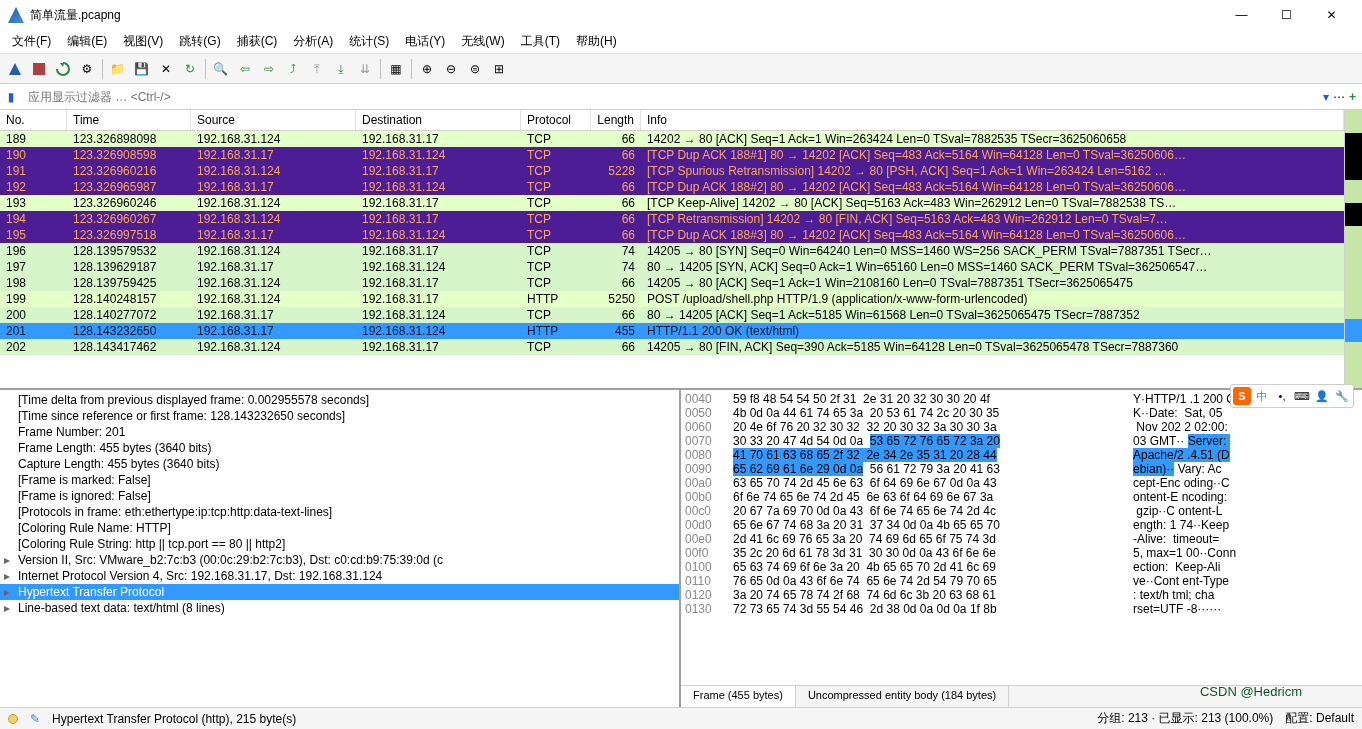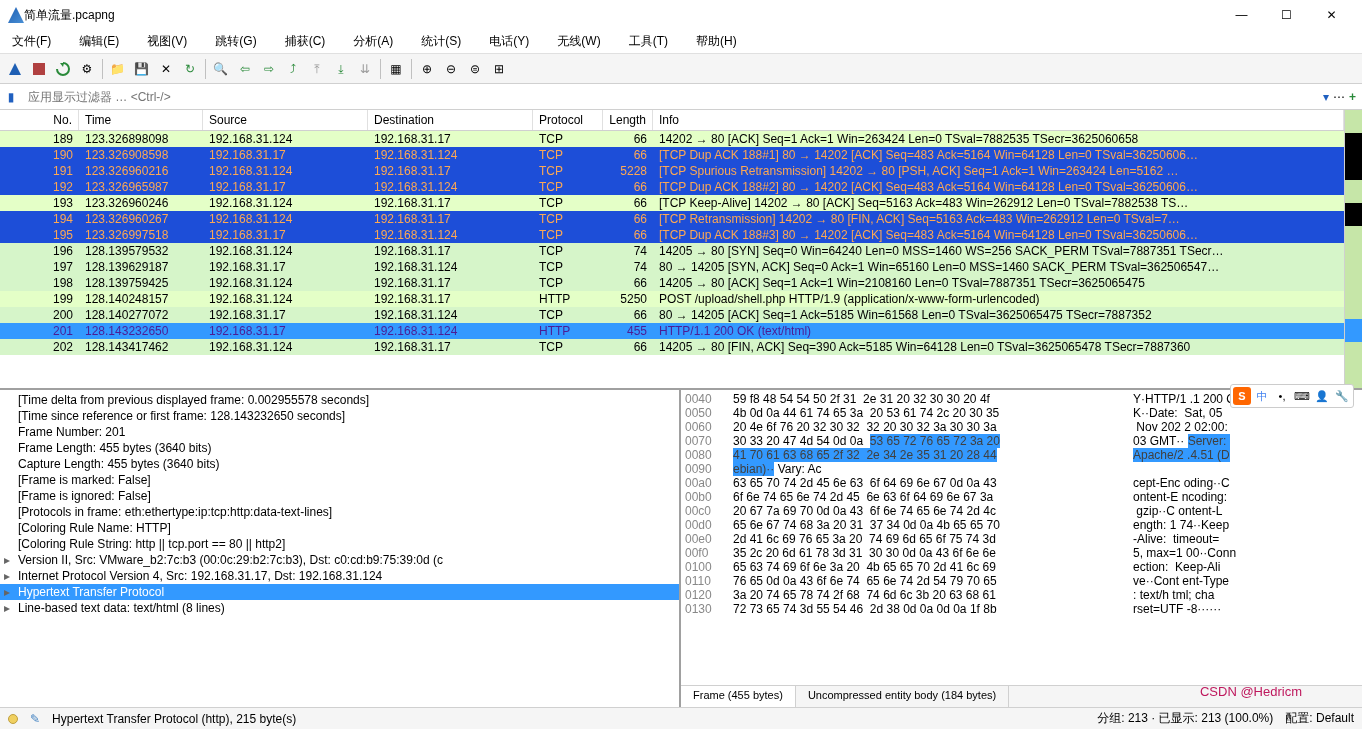--- a/index.html
+++ b/index.html
@@ -1,68 +1,68 @@
 <!DOCTYPE html>
 <html><head>
 <meta charset="utf-8">
 <style>
 *{margin:0;padding:0;box-sizing:border-box;font-family:"Microsoft YaHei",Arial,sans-serif;font-size:12px}
 body{background:#f0f0f0;overflow:hidden}
 .titlebar{height:30px;background:#fff;display:flex;align-items:center;padding:0 8px;justify-content:space-between}
-.titlebar .left{display:flex;align-items:center;}
+.titlebar .left{display:flex;align-items:center;gap:6px}
 .titlebar .icon{width:16px;height:16px;background:linear-gradient(135deg,#1e5fb4,#4a8fd4);border-radius:2px 2px 0 0;clip-path:polygon(0 100%,50% 0,100% 100%)}
 .titlebar .ctrls{display:flex;gap:0}
 .titlebar .ctrls div{width:45px;height:28px;display:flex;align-items:center;justify-content:center;cursor:pointer}
-.menubar{height:24px;background:#fff;display:flex;align-items:center;padding:0 4px;gap:12px;border-bottom:1px solid #e0e0e0}
+.menubar{height:24px;background:#fff;display:flex;align-items:center;padding:0 4px;gap:0;border-bottom:1px solid #e0e0e0}
 .menubar span{padding:3px 8px;cursor:pointer}
 .toolbar{height:30px;background:#f5f5f5;display:flex;align-items:center;padding:0 4px;gap:2px;border-bottom:1px solid #d0d0d0}
 .tb-btn{width:22px;height:22px;display:flex;align-items:center;justify-content:center;cursor:pointer;border-radius:2px}
 .tb-sep{width:1px;height:20px;background:#c0c0c0;margin:0 2px}
 .filterbar{height:26px;background:#fff;display:flex;align-items:center;border-bottom:1px solid #d0d0d0}
 .filterbar .bm{width:22px;height:22px;display:flex;align-items:center;justify-content:center;color:#2060c0;cursor:pointer}
 .filterbar input{flex:1;border:none;outline:none;padding:3px 6px;background:#fff;font-size:12px}
 .filterbar .end{display:flex;align-items:center;gap:4px;padding-right:6px}
 .main{display:flex;flex-direction:column;height:calc(100vh - 132px)}
 .packets{flex:0 0 280px;display:flex;overflow:hidden;border-bottom:2px solid #a0a0a0}
 .plist{flex:1;overflow:auto;background:#fff;font-family:Consolas,monospace}
 .phead{display:flex;background:#fff;border-bottom:1px solid #d0d0d0;position:sticky;top:0}
 .phead div{padding:3px 6px;border-right:1px solid #e0e0e0;font-weight:normal;color:#000}
 .prow{display:flex;cursor:pointer}
 .prow div{padding:1px 6px;white-space:nowrap;overflow:hidden}
-.c-no{width:79px;text-align:right}
+.c-no{width:67px;}
 .c-time{width:124px}
 .c-src{width:165px}
 .c-dst{width:165px}
 .c-proto{width:70px}
 .c-len{width:50px;text-align:right}
 .c-info{flex:1}
 .bg-green{background:#e4ffc7}
-.bg-black{background:#1d4ed8;color:#fca854}
+.bg-black{background:#4c1d95;color:#fca854}
 .bg-green2{background:#d6f5c9}
-.bg-sel{background:#3399ff;color:#4c1d95}
+.bg-sel{background:#3399ff;color:#0f172a}
 .minimap{width:18px;background:#fff;border-left:1px solid #d0d0d0;display:flex;flex-direction:column}
 .minimap div{flex:1}
 .bottom{flex:1;display:flex;overflow:hidden}
 .details{flex:0 0 50%;overflow:auto;background:#fff;border-right:2px solid #a0a0a0;font-family:Consolas,monospace;padding:2px 0}
 .drow{padding:1px 4px 1px 18px;white-space:nowrap;cursor:pointer;position:relative}
 .drow.exp::before{content:"▸";position:absolute;left:4px;color:#666}
 .drow.sel{background:#3399ff;color:#fff}
 .hex{flex:1;overflow:auto;background:#fff;font-family:Consolas,monospace;padding:2px 4px}
 .hrow{display:flex;white-space:pre}
 .hoff{color:#888;width:48px}
 .hbytes{width:400px}
 .hascii{flex:1}
-.hsel{background:#3399ff;color:#404040}
+.hsel{background:#3399ff;color:#000000}
 .tabs{height:22px;border-top:1px solid #d0d0d0;display:flex;background:#f5f5f5}
 .tab{padding:3px 12px;border-right:1px solid #d0d0d0;cursor:pointer;font-size:11px}
 .tab.active{background:#fff}
 .statusbar{height:22px;background:#f5f5f5;border-top:1px solid #d0d0d0;display:flex;align-items:center;padding:0 8px;gap:12px;font-size:11px}
 .statusbar .dot{width:10px;height:10px;border-radius:50%;background:#f0d060;border:1px solid #c0a040}
 .statusbar .flex{flex:1}
-.watermark{position:fixed;right:60px;bottom:30px;color:#be185d;font-size:13px;pointer-events:none}
+.watermark{position:fixed;right:60px;bottom:30px;color:#14532d;font-size:13px;pointer-events:none}
 .ime{position:fixed;right:8px;top:384px;display:flex;gap:2px;background:#fff;border:1px solid #ccc;padding:2px;border-radius:3px}
 .ime div{width:18px;height:18px;display:flex;align-items:center;justify-content:center;font-size:11px}
 .ime .s{background:#ff6600;color:#fff;border-radius:3px;font-weight:bold}
 </style>
 </head>
 <body>
 
 <div class="titlebar">
   <div class="left">
     <div class="icon"></div>
@@ -312,21 +312,21 @@
         <div class="drow exp sel">Hypertext Transfer Protocol</div>
         <div class="drow exp">Line-based text data: text/html (8 lines)</div>
       </div>
     <div style="flex:1;display:flex;flex-direction:column">
       <div class="hex" id="hex">
           <div class="hrow"><span class="hoff">0040</span><span class="hbytes">59 f8 48 54 54 50 2f 31  2e 31 20 32 30 30 20 4f</span><span class="hascii">Y·HTTP/1 .1 200 O</span></div>
           <div class="hrow"><span class="hoff">0050</span><span class="hbytes">4b 0d 0a 44 61 74 65 3a  20 53 61 74 2c 20 30 35</span><span class="hascii">K··Date:  Sat, 05</span></div>
           <div class="hrow"><span class="hoff">0060</span><span class="hbytes">20 4e 6f 76 20 32 30 32  32 20 30 32 3a 30 30 3a</span><span class="hascii"> Nov 202 2 02:00:</span></div>
           <div class="hrow"><span class="hoff">0070</span><span class="hbytes">30 33 20 47 4d 54 0d 0a  <span class="hsel">53 65 72 76 65 72 3a 20</span></span><span class="hascii">03 GMT·· <span class="hsel">Server: </span></span></div>
           <div class="hrow"><span class="hoff">0080</span><span class="hbytes"><span class="hsel">41 70 61 63 68 65 2f 32  2e 34 2e 35 31 20 28 44</span></span><span class="hascii"><span class="hsel">Apache/2 .4.51 (D</span></span></div>
-          <div class="hrow"><span class="hoff">0090</span><span class="hascii"><span class="hsel">ebian)··</span> Vary: Ac</span></div>
+          <div class="hrow"><span class="hoff">0090</span><span class="hbytes"><span class="hsel">65 62 69 61 6e 29 0d 0a</span>  56 61 72 79 3a 20 41 63</span><span class="hascii"><span class="hsel">ebian)··</span> Vary: Ac</span></div>
           <div class="hrow"><span class="hoff">00a0</span><span class="hbytes">63 65 70 74 2d 45 6e 63  6f 64 69 6e 67 0d 0a 43</span><span class="hascii">cept-Enc oding··C</span></div>
           <div class="hrow"><span class="hoff">00b0</span><span class="hbytes">6f 6e 74 65 6e 74 2d 45  6e 63 6f 64 69 6e 67 3a</span><span class="hascii">ontent-E ncoding:</span></div>
           <div class="hrow"><span class="hoff">00c0</span><span class="hbytes">20 67 7a 69 70 0d 0a 43  6f 6e 74 65 6e 74 2d 4c</span><span class="hascii"> gzip··C ontent-L</span></div>
           <div class="hrow"><span class="hoff">00d0</span><span class="hbytes">65 6e 67 74 68 3a 20 31  37 34 0d 0a 4b 65 65 70</span><span class="hascii">ength: 1 74··Keep</span></div>
           <div class="hrow"><span class="hoff">00e0</span><span class="hbytes">2d 41 6c 69 76 65 3a 20  74 69 6d 65 6f 75 74 3d</span><span class="hascii">-Alive:  timeout=</span></div>
           <div class="hrow"><span class="hoff">00f0</span><span class="hbytes">35 2c 20 6d 61 78 3d 31  30 30 0d 0a 43 6f 6e 6e</span><span class="hascii">5, max=1 00··Conn</span></div>
           <div class="hrow"><span class="hoff">0100</span><span class="hbytes">65 63 74 69 6f 6e 3a 20  4b 65 65 70 2d 41 6c 69</span><span class="hascii">ection:  Keep-Ali</span></div>
           <div class="hrow"><span class="hoff">0110</span><span class="hbytes">76 65 0d 0a 43 6f 6e 74  65 6e 74 2d 54 79 70 65</span><span class="hascii">ve··Cont ent-Type</span></div>
           <div class="hrow"><span class="hoff">0120</span><span class="hbytes">3a 20 74 65 78 74 2f 68  74 6d 6c 3b 20 63 68 61</span><span class="hascii">: text/h tml; cha</span></div>
           <div class="hrow"><span class="hoff">0130</span><span class="hbytes">72 73 65 74 3d 55 54 46  2d 38 0d 0a 0d 0a 1f 8b</span><span class="hascii">rset=UTF -8······</span></div>

